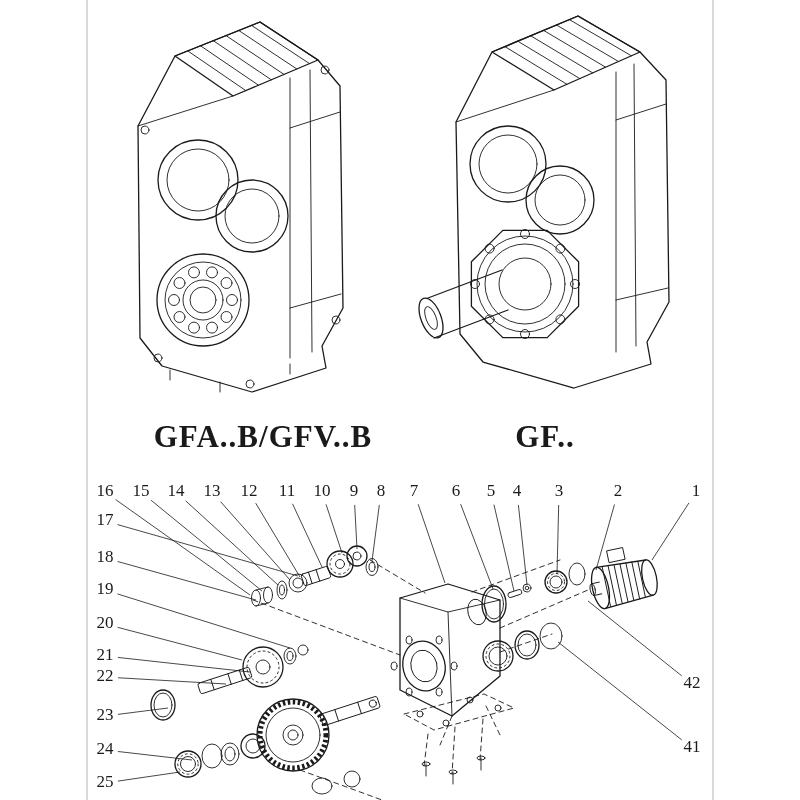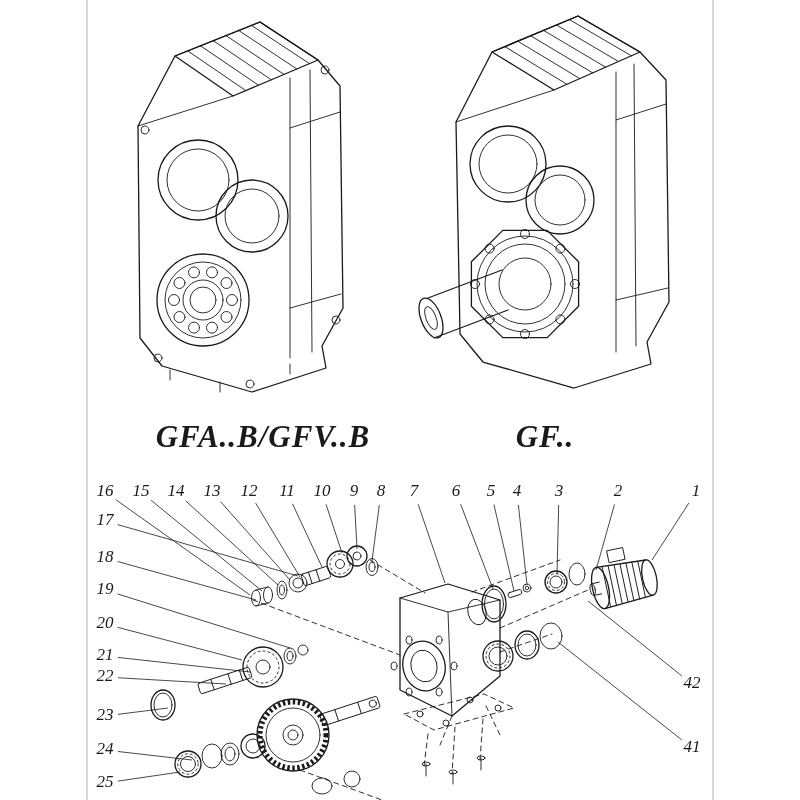--- a/index.html
+++ b/index.html
@@ -1,17 +1,17 @@
 <!DOCTYPE html>
 <html style="--ink: #1a1a1a; --page-edge: #d9d9d9;"><head>
 <meta charset="utf-8">
 <style>
   html,body{margin:0;padding:0;background:#fff;}
   .page{position:relative;width:800px;height:800px;background:#ffffff;overflow:hidden;
-        font-family:"Liberation Serif",serif;font-style:italic;}
+        font-family:"Liberation Serif",serif;}
   svg{display:block;}
   .ln{fill:none;stroke:var(--ink,#1a1a1a);stroke-width:1.3;stroke-linejoin:round;stroke-linecap:round;}
   .thin{stroke-width:0.9;}
   .dash{stroke-dasharray:5 4;stroke-width:0.9;}
   .dot{stroke-dasharray:2 3;stroke-width:0.9;}
   .teeth{fill:none;stroke:var(--ink,#1a1a1a);stroke-width:5;stroke-dasharray:2.5 2.5;}
   .leader{stroke:var(--ink,#1a1a1a);stroke-width:0.8;fill:none;}
   .callout{font-family:"Liberation Serif",serif;font-size:17px;fill:var(--ink,#1a1a1a);
            text-anchor:middle;dominant-baseline:middle;}
   .title{font-family:"Liberation Serif",serif;font-weight:bold;font-size:31px;

